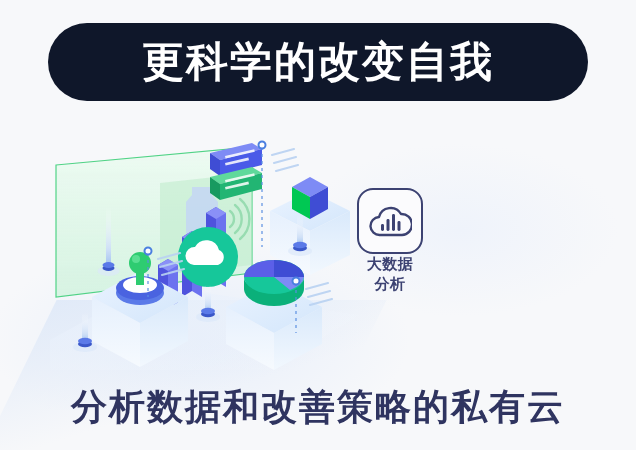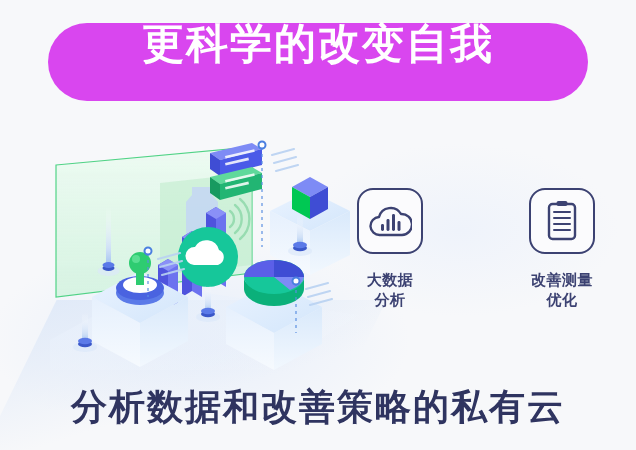--- a/index.html
+++ b/index.html
@@ -20,22 +20,22 @@
   }
   .bg-diag{
     position:absolute;left:20px;top:300px;width:330px;height:150px;
     background:linear-gradient(160deg, rgba(223,233,248,.9) 0%, rgba(247,248,250,0) 62%);
     transform:skewX(-26deg);
   }
 
   
   .banner{
     position:absolute;left:48px;top:23px;width:540px;height:78px;
-    background:#d946ef;border-radius:39px;
-    display:flex;justify-content:center;
+    background:#0f172a;border-radius:39px;
+    display:flex;align-items:center;justify-content:center;
   }
   .banner-text{
     color:#ffffff;font-size:42px;font-weight:bold;letter-spacing:2px;
     line-height:1;white-space:nowrap;
   }
 
   
   .tagline{
     position:absolute;left:0;top:383px;width:636px;text-align:center;
     color:#2f3460;font-size:36px;font-weight:bold;letter-spacing:2px;
@@ -47,21 +47,21 @@
     position:absolute;left:352px;top:188px;width:248px;height:142px;
     display:flex;justify-content:space-between;
   }
   .feature{width:76px;display:flex;flex-direction:column;align-items:center;}
   .feat-icon{
     width:62px;height:62px;border:2px solid #3c4272;border-radius:16px;
     display:flex;align-items:center;justify-content:center;overflow:hidden;
     background:#fbfbfd;
   }
   .feat-label{
-    margin-top:16px;color:#3c4272;font-size:15px;font-weight:bold;
+    color:#3c4272;font-size:15px;font-weight:bold;
     line-height:1.35;text-align:center;white-space:pre-line;letter-spacing:.5px;
   }
 
   
   .illus{position:absolute;left:40px;top:125px;width:320px;height:245px;}
   .illus svg{display:block;}
 </style>
 </head>
 <body>
 
@@ -263,35 +263,19 @@
             <rect x="18.5" y="17" width="3" height="12" rx="1.4"></rect>
             <rect x="24" y="12" width="3" height="17" rx="1.4"></rect>
             <rect x="29.5" y="19" width="3" height="10" rx="1.4"></rect>
           </g>
         </svg>
       </div>
       <div class="feat-label">大数据
 分析</div>
     </div>
 
-    <div class="feature">
-      <div class="feat-icon">
-        <svg width="40" height="44" viewBox="0 0 40 44" xmlns="http://www.w3.org/2000/svg">
-          <rect x="7" y="5" width="26" height="35" rx="3.5" fill="none" stroke="#3c4272" stroke-width="2.4"></rect>
-          <rect x="14.5" y="2" width="11" height="5" rx="2" fill="#3c4272"></rect>
-          <g stroke="#3c4272" stroke-width="2" stroke-linecap="round">
-            <line x1="12" y1="13" x2="28" y2="13"></line>
-            <line x1="12" y1="19" x2="28" y2="19"></line>
-            <line x1="12" y1="25" x2="28" y2="25"></line>
-            <line x1="12" y1="31" x2="28" y2="31"></line>
-          </g>
-        </svg>
-      </div>
-      <div class="feat-label">改善测量
-优化</div>
-    </div>
 
 
   </div>
 
   <div class="tagline">分析数据和改善策略的私有云</div>
 
 </div>
 
 </body></html>

